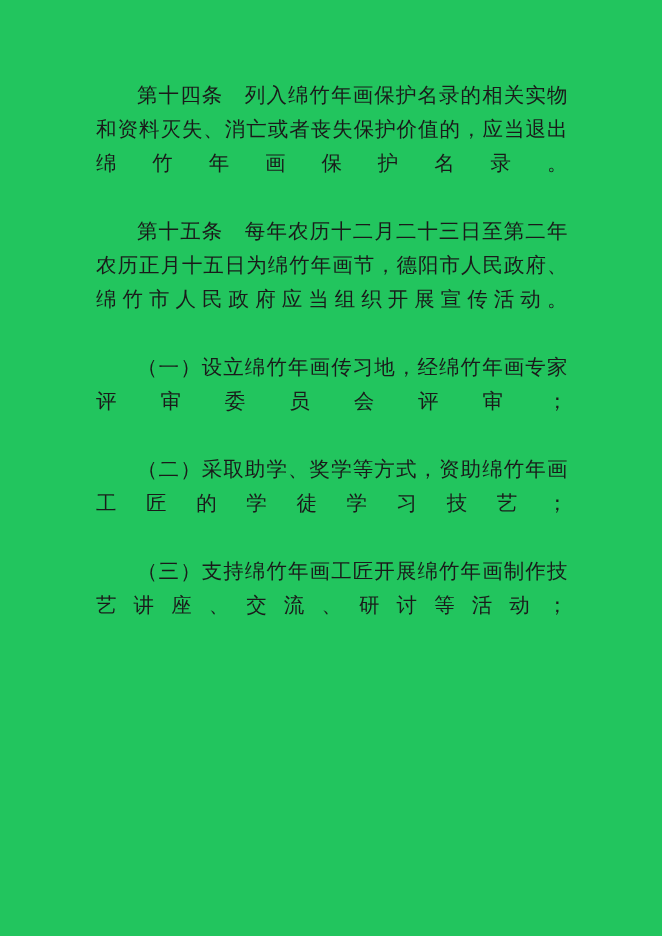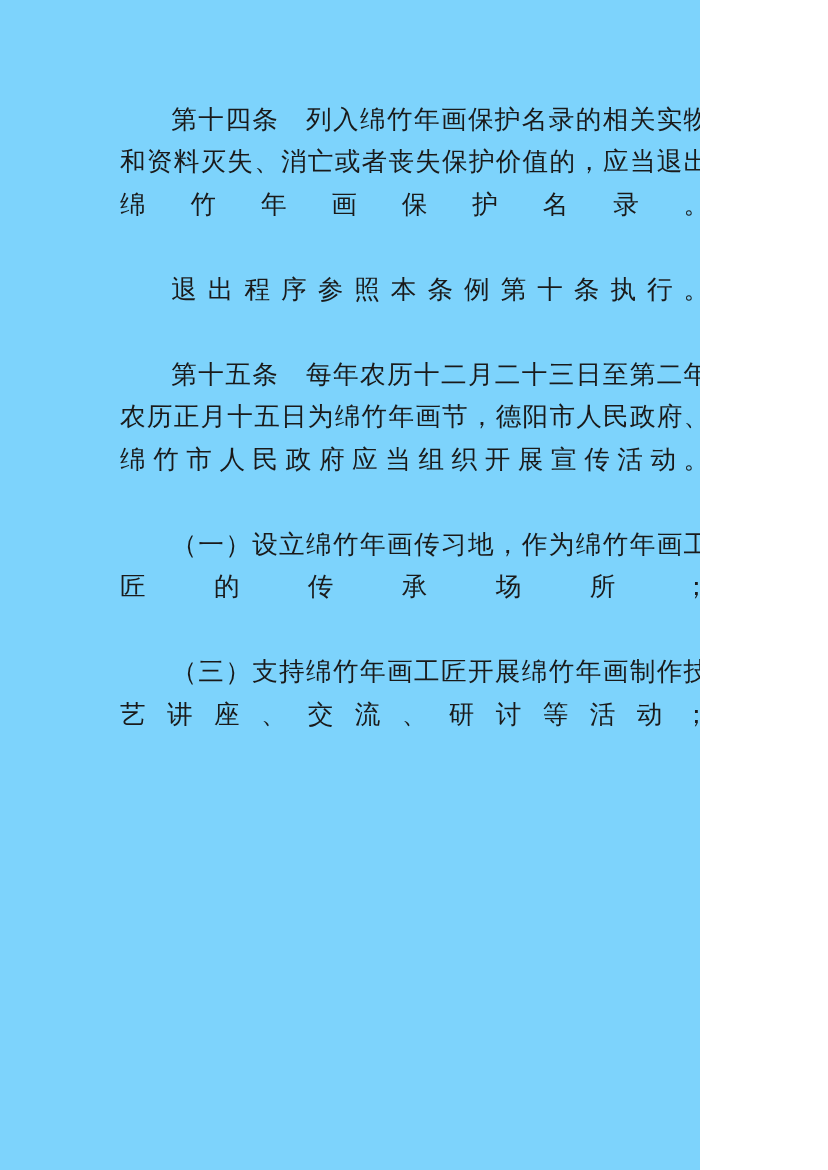--- a/index.html
+++ b/index.html
@@ -2,23 +2,23 @@
 <html><head>
 <meta charset="utf-8">
 <style>
   html, body {
     margin: 0;
     padding: 0;
     background: #ffffff;
   }
   .page {
     position: relative;
-    width: 560px;
+    width: 662px;
     height: 936px;
-    background: #7dd3fc;
+    background: #22c55e;
     overflow: hidden;
     box-sizing: border-box;
   }
   .doc-body {
     position: absolute;
     left: 96px;
     top: 78px;
     width: 472px;
   }
   .para {
@@ -41,25 +41,25 @@
   }
 </style>
 </head>
 <body>
 
 <div class="page">
   <div class="doc-body">
 
     <p class="para">第十四条　列入绵竹年画保护名录的相关实物和资料灭失、消亡或者丧失保护价值的，应当退出绵竹年画保护名录。</p>
 
-    <p class="para">退出程序参照本条例第十条执行。</p>
 
     <p class="para">第十五条　每年农历十二月二十三日至第二年农历正月十五日为绵竹年画节，德阳市人民政府、绵竹市人民政府应当组织开展宣传活动。</p>
 
 
 
-    <p class="para">（一）设立绵竹年画传习地，作为绵竹年画工匠的传承场所；</p>
+    <p class="para">（一）设立绵竹年画传习地，经绵竹年画专家评审委员会评审；</p>
 
+    <p class="para">（二）采取助学、奖学等方式，资助绵竹年画工匠的学徒学习技艺；</p>
 
     <p class="para">（三）支持绵竹年画工匠开展绵竹年画制作技艺讲座、交流、研讨等活动；</p>
 
   </div>
 </div>
 
 </body></html>

